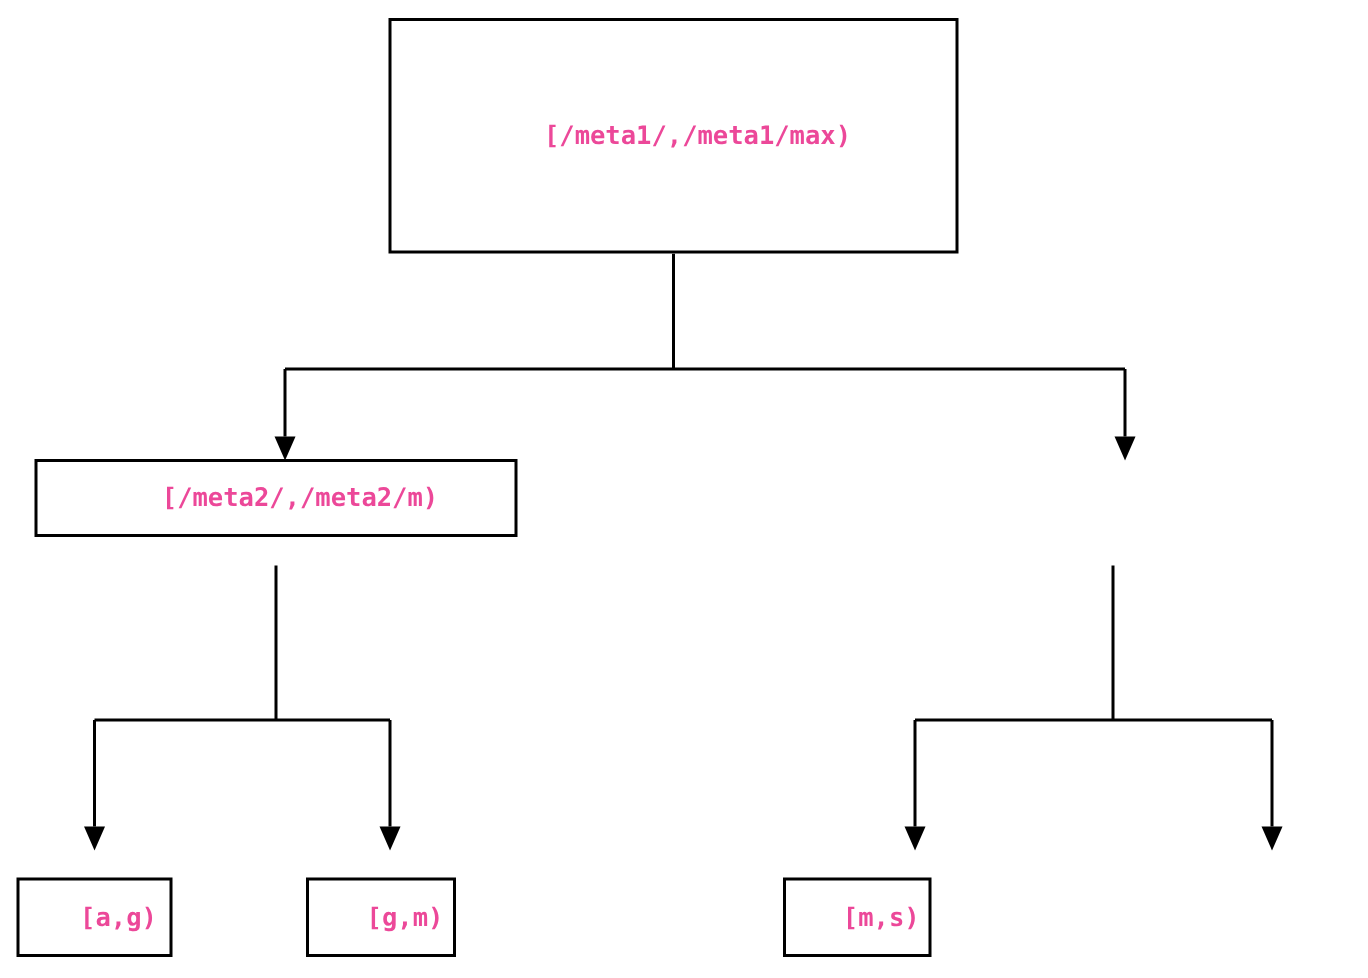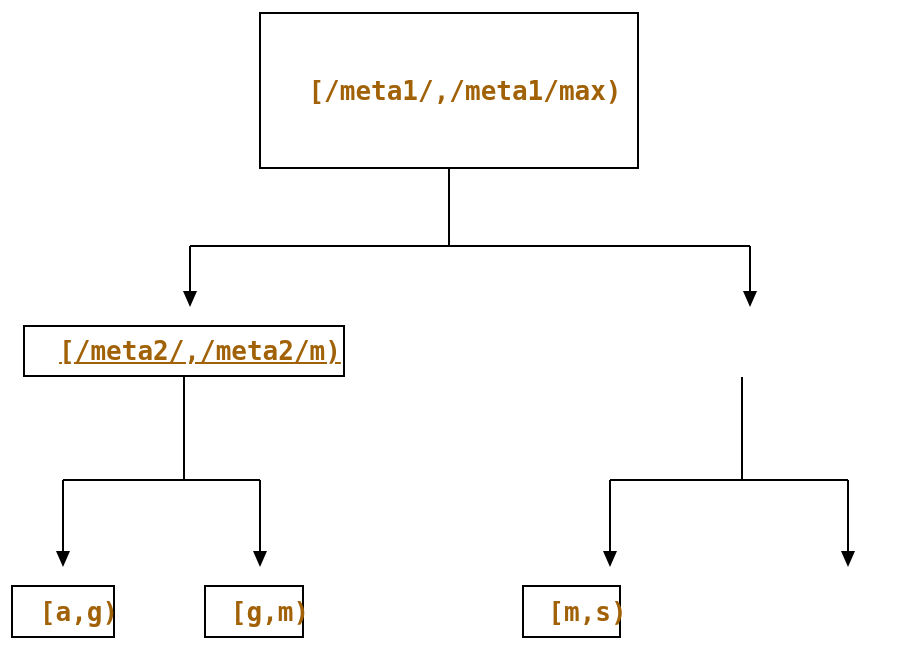--- a/index.html
+++ b/index.html
@@ -20,31 +20,31 @@
     left: 0;
     top: 0;
     width: 912px;
     height: 652px;
   }
   .node {
     position: absolute;
     box-sizing: border-box;
     border: 2px solid #000000;
     background: #ffffff;
-    color: #a16207;
+    color: #ec4899;
     display: flex;
     align-items: center;
     justify-content: center;
-    font-size: 26px;
+    font-size: 17px;
     font-weight: 700;
     white-space: nowrap;
     padding-left: 32px;
   }
   #node-root      { left: 259px; top: 12px;  width: 380px; height: 157px; }
-  #node-meta2-low { left: 23px;  top: 325px; width: 322px; height: 52px; text-decoration: underline; }
+  #node-meta2-low { left: 23px;  top: 306px; width: 322px; height: 52px; }
   #node-meta2-high{ left: 582px; top: 325px; width: 321px; height: 52px; }
   #node-leaf-ag   { left: 11px;   top: 585px; width: 104px; height: 53px; }
   #node-leaf-gm   { left: 204px; top: 585px; width: 100px; height: 53px; }
   #node-leaf-ms   { left: 522px; top: 585px; width: 99px;  height: 53px; }
   #node-leaf-smax { left: 778px; top: 584px; width: 124px; height: 54px; }
 </style>
 </head>
 <body>
 
 <div class="canvas">

